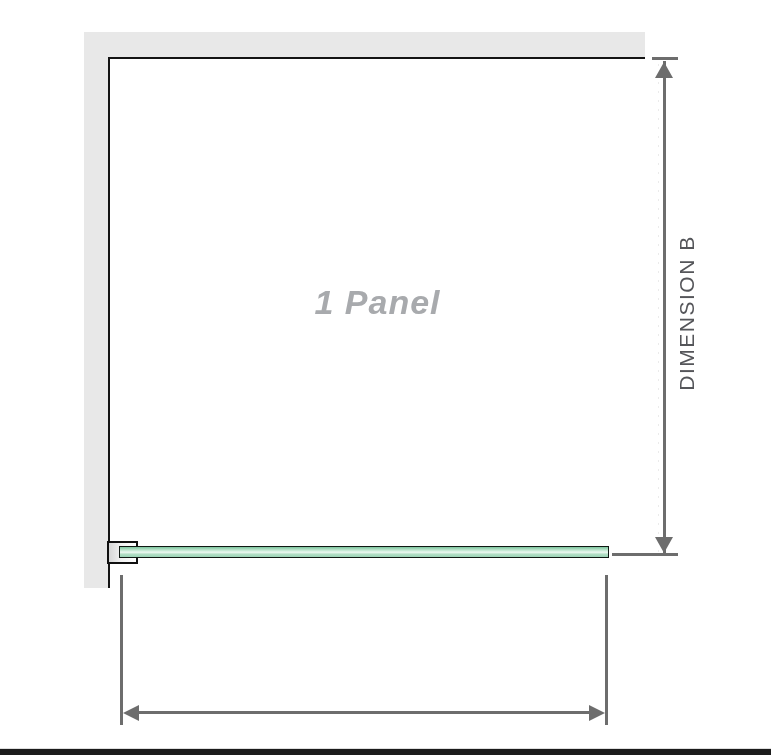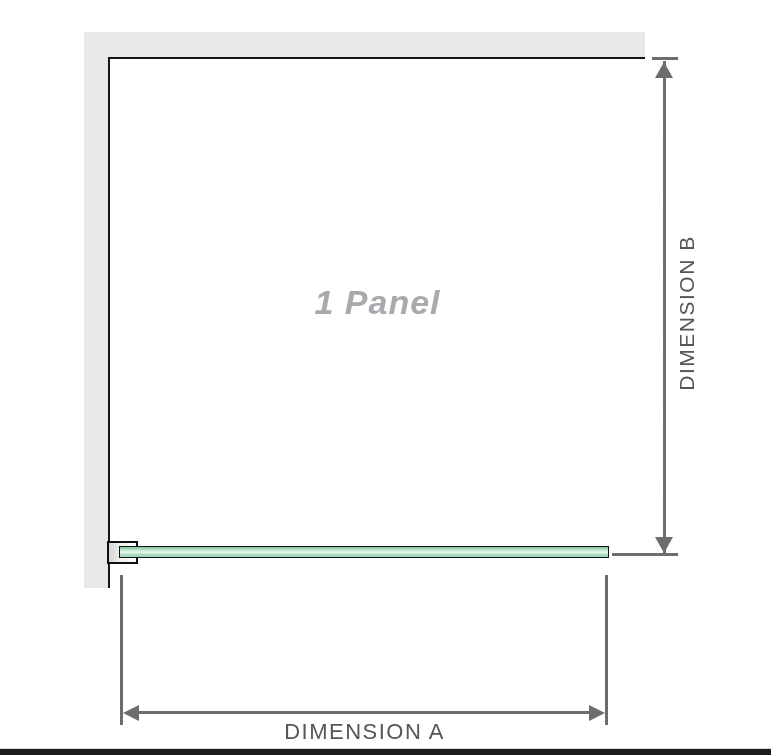--- a/index.html
+++ b/index.html
@@ -109,18 +109,17 @@
   <div class="abs" id="dim-b-arrowhead-top"></div>
   <div class="abs" id="dim-b-arrowhead-bottom"></div>
   <div class="abs dimline" id="dim-b-bottom-tick"></div>
   <div class="abs" id="dim-b-label">DIMENSION B</div>
 
   <div class="abs dimline" id="dim-a-extension-left"></div>
   <div class="abs dimline" id="dim-a-extension-right"></div>
   <div class="abs dimline" id="dim-a-line"></div>
   <div class="abs" id="dim-a-arrowhead-left"></div>
   <div class="abs" id="dim-a-arrowhead-right"></div>
-  <div class="abs" id="dim-a-label">DIMENSION A</div>
 
   <div class="abs" id="footer-divider"></div>
   <div class="abs" id="footer-bar"></div>
 
 </div>
 
 </body></html>

